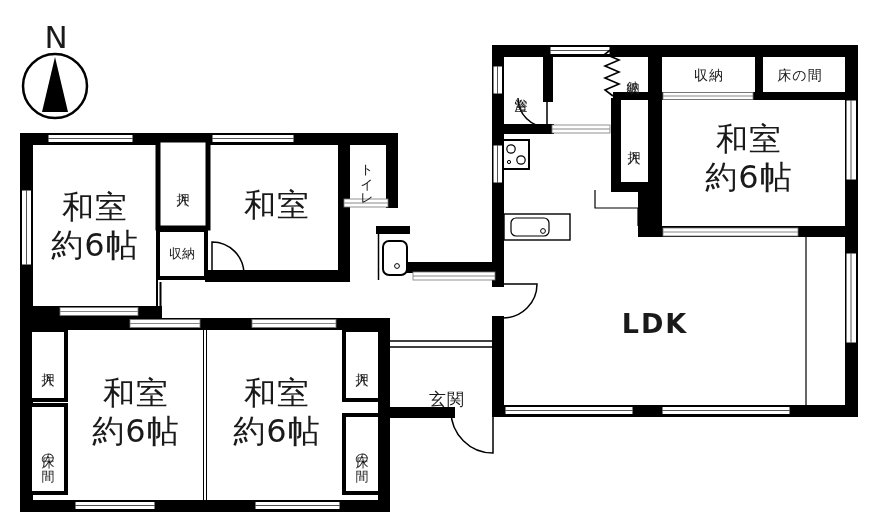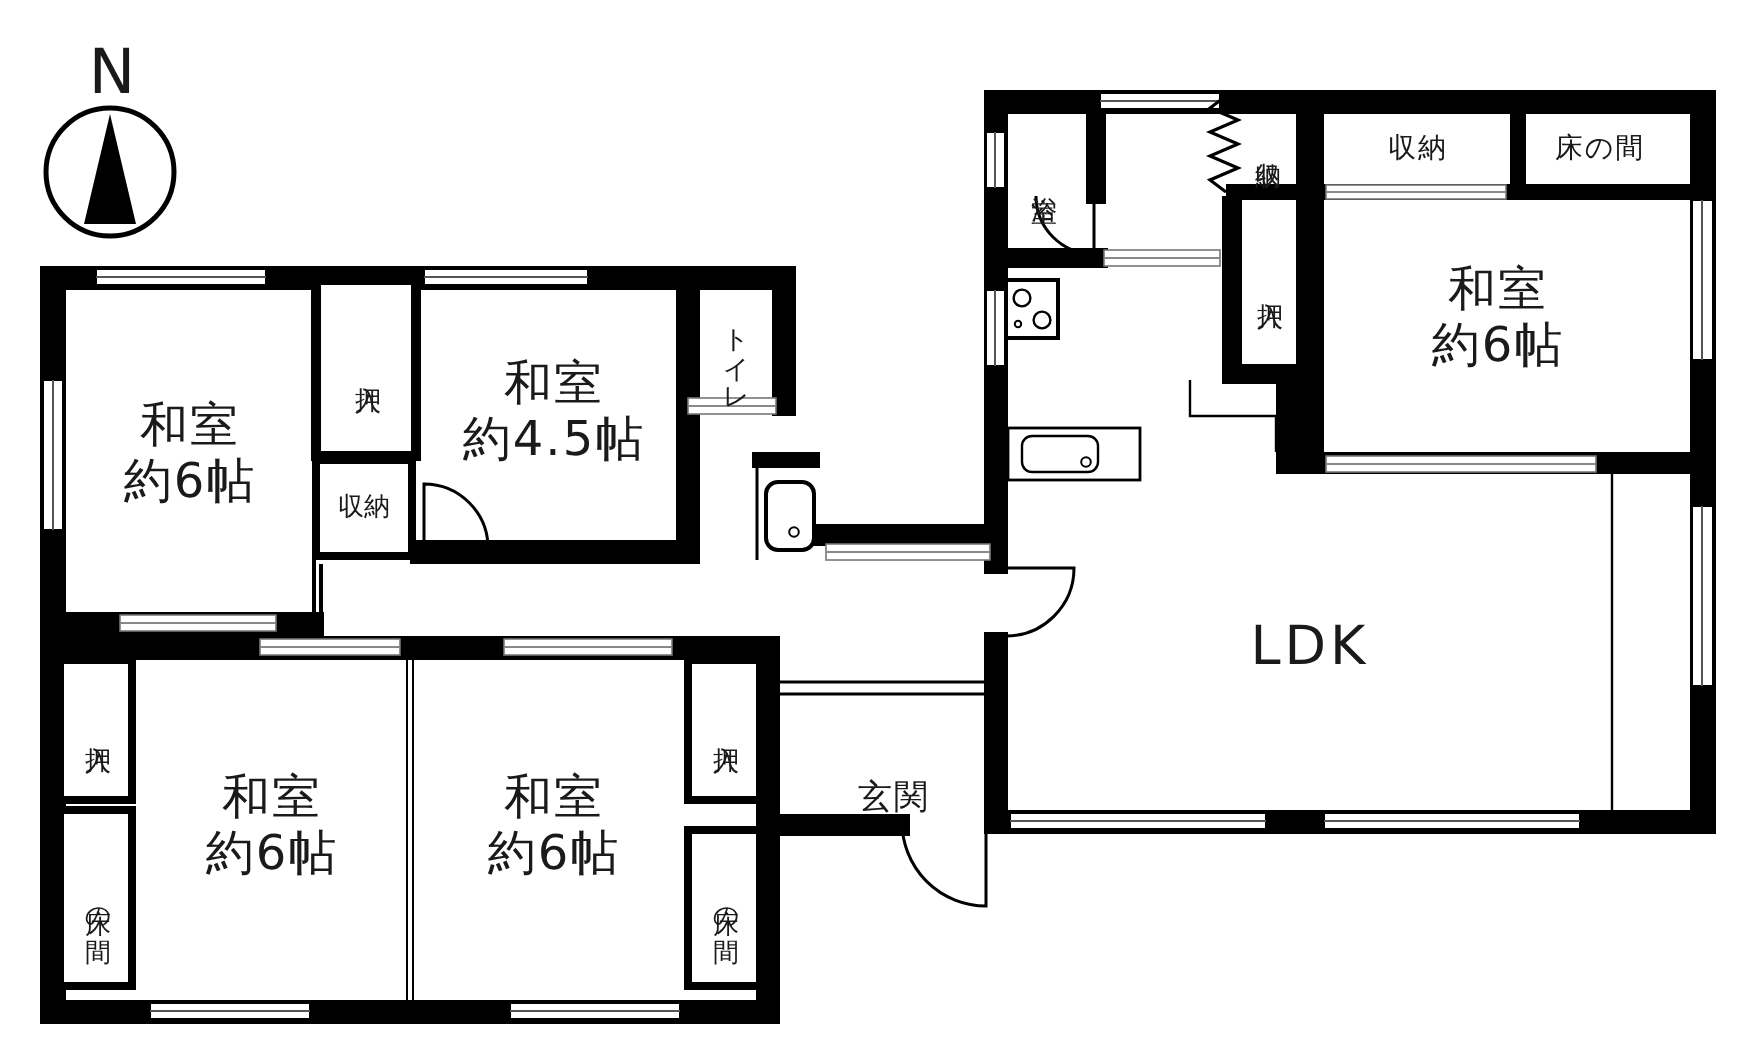--- a/index.html
+++ b/index.html
@@ -4,26 +4,26 @@
 <style>
   html,body{margin:0;padding:0;background:#fff;}
   .plan{
     position:relative;width:870px;height:528px;background:#fff;overflow:hidden;
     font-family:"DejaVu Sans","Liberation Sans",sans-serif;color:#000;
   }
   .geom{position:absolute;left:0;top:0;}
   .lbl{
     position:absolute;transform:translate(-50%,-50%);
     white-space:nowrap;text-align:center;line-height:1.18;
-    font-size:24px;font-weight:500;letter-spacing:1px;color:#1a1a1a;
+    font-size:32px;font-weight:500;letter-spacing:1px;color:#1a1a1a;
   }
   .lbl.small{font-size:13px;font-weight:500;letter-spacing:0;}
   .lbl.mid{font-size:14px;}
   .lbl.v{writing-mode:vertical-rl;text-orientation:upright;line-height:1;}
-  .lbl.ldk{font-size:27px;font-weight:400;letter-spacing:2px;}
+  .lbl.ldk{font-size:27px;font-weight:700;letter-spacing:2px;}
   .lbl.genkan{font-size:17px;}
   .lbl.north{font-size:31px;font-weight:400;letter-spacing:0;}
 </style>
 </head>
 <body>
 
 <div class="plan">
 
   <svg class="geom" width="870" height="528" viewBox="0 0 870 528">
 
@@ -205,21 +205,20 @@
   <div class="lbl north" style="left:56px;top:37px">N</div>
 
   <div class="lbl" style="left:95px;top:227px">
     <div>和室</div>
     <div>約6帖</div>
   </div>
   <div class="lbl small v" style="left:183px;top:183px">押入</div>
   <div class="lbl small" style="left:182px;top:254px">収納</div>
   <div class="lbl" style="left:277px;top:206px">
     <div>和室</div>
-    <div>約4.5帖</div>
   </div>
   <div class="lbl small v" style="left:367px;top:177px">トイレ</div>
 
   <div class="lbl small v" style="left:48px;top:363px">押入</div>
   <div class="lbl small v" style="left:48px;top:452px">床の間</div>
   <div class="lbl" style="left:136px;top:413px">
     <div>和室</div>
     <div>約6帖</div>
   </div>
   <div class="lbl" style="left:277px;top:413px">

